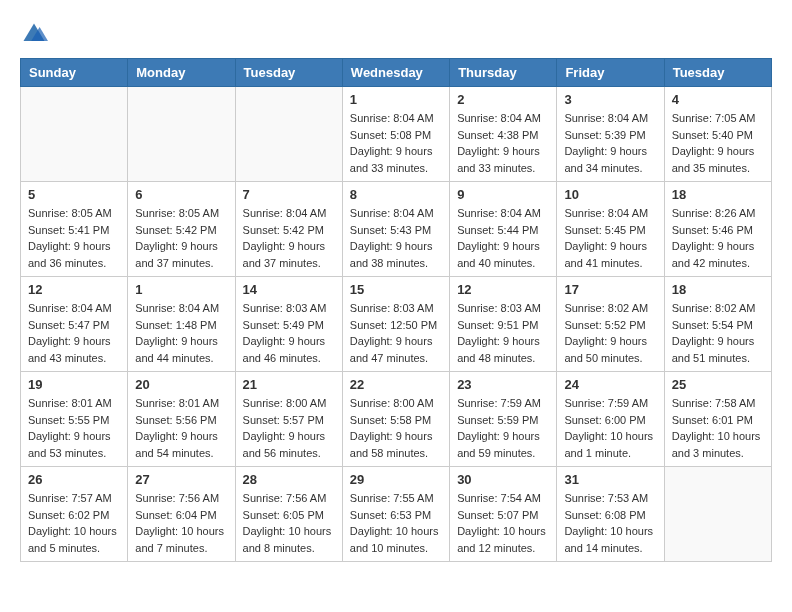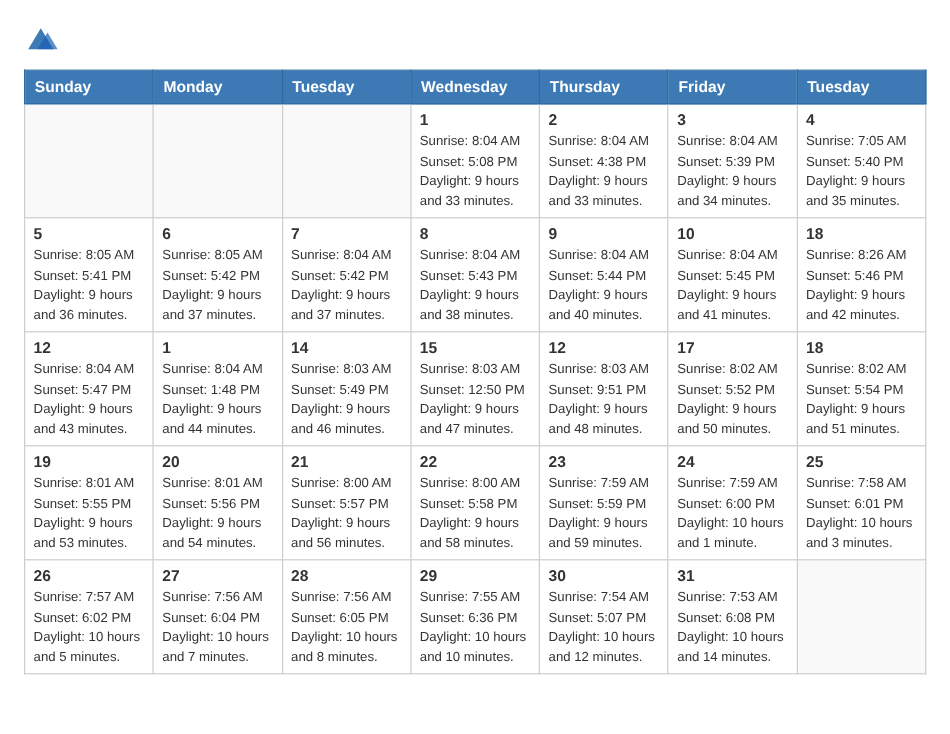--- a/index.html
+++ b/index.html
@@ -299,21 +299,21 @@
           </td>
           <td>
             <span class="day-number">28</span>
             <div class="day-info">Sunrise: 7:56 AM
 Sunset: 6:05 PM
 Daylight: 10 hours and 8 minutes.</div>
           </td>
           <td>
             <span class="day-number">29</span>
             <div class="day-info">Sunrise: 7:55 AM
-Sunset: 6:36 PM
+Sunset: 6:53 PM
 Daylight: 10 hours and 10 minutes.</div>
           </td>
           <td>
             <span class="day-number">30</span>
             <div class="day-info">Sunrise: 7:54 AM
 Sunset: 5:07 PM
 Daylight: 10 hours and 12 minutes.</div>
           </td>
           <td>
             <span class="day-number">31</span>

